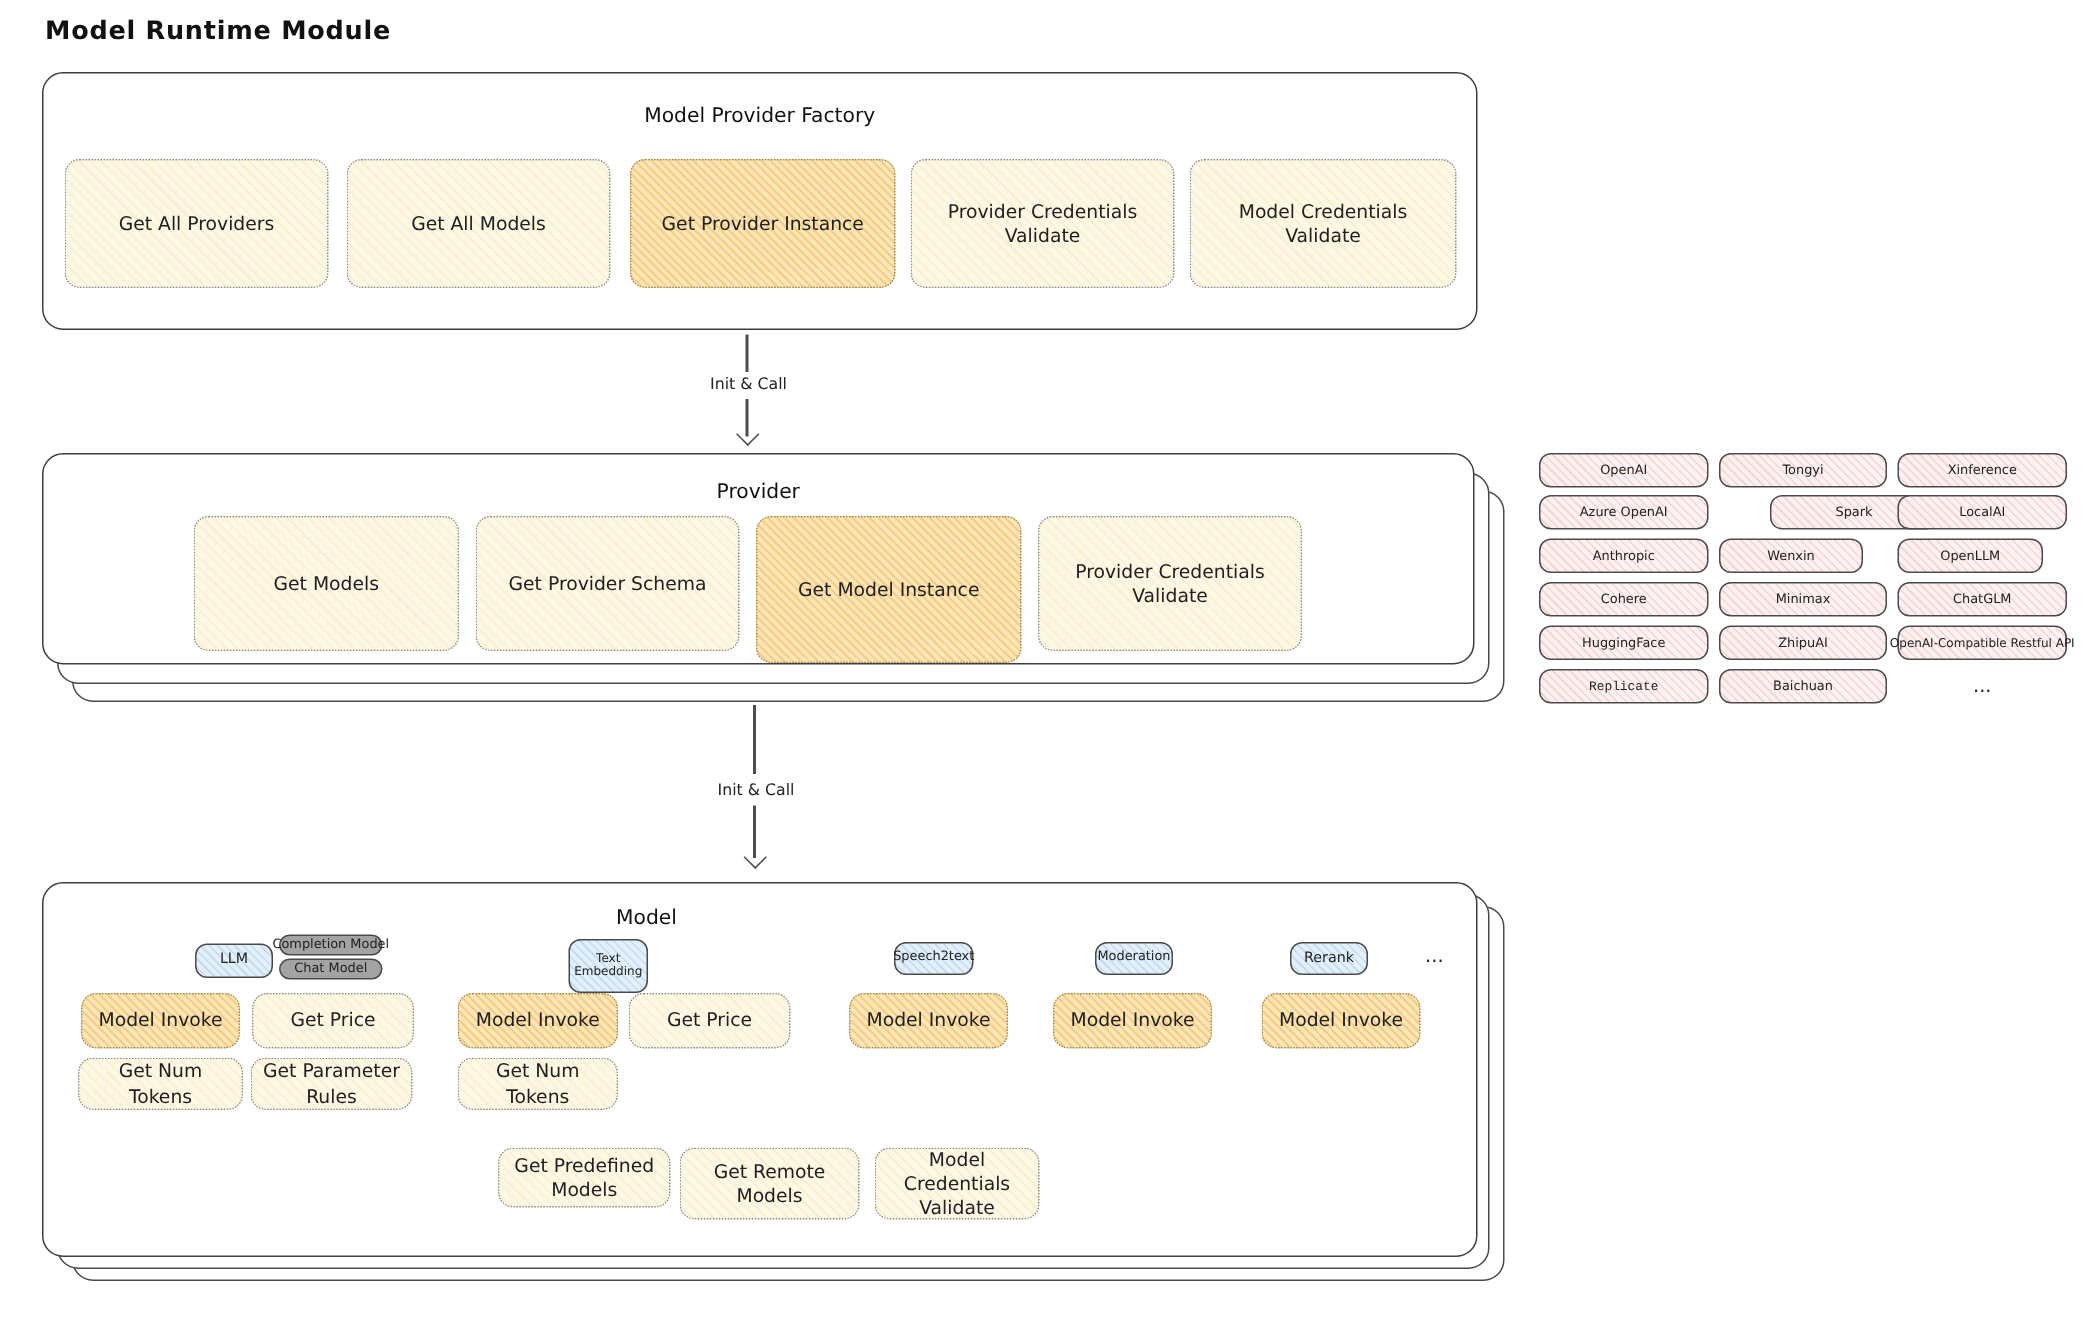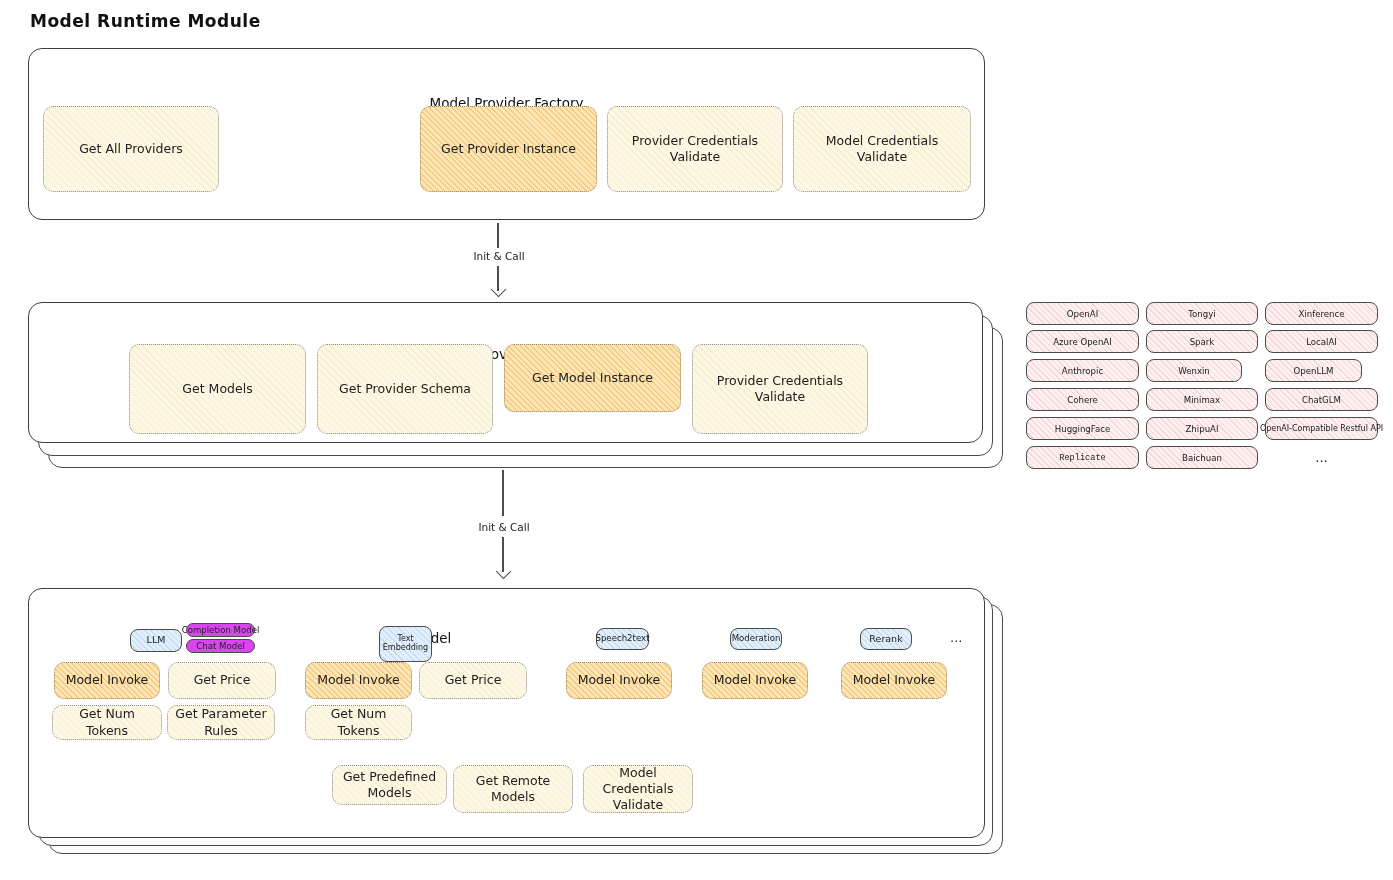--- a/index.html
+++ b/index.html
@@ -2,80 +2,81 @@
 <html><head>
 <meta charset="utf-8">
 <style>
   html,body{margin:0;padding:0;background:#ffffff;}
   .canvas{position:relative;width:1393px;height:880px;background:#ffffff;overflow:hidden;
           font-family:"DejaVu Sans","Liberation Sans",sans-serif;color:#1d1d1d;}
   .page-title{position:absolute;font-size:17px;font-weight:bold;letter-spacing:.5px;color:#111;}
   .bigbox{position:absolute;background:#fff;border:1.6px solid #3f3f3f;border-radius:14px;box-sizing:border-box;z-index:3;}
   .stack{position:absolute;background:#fff;border:1.4px solid #4a4a4a;border-radius:14px;box-sizing:border-box;}
   .stack.l1{z-index:2;} .stack.l2{z-index:1;}
-  .boxtitle{position:absolute;text-align:center;font-size:13.5px;color:#111;z-index:4;margin-top:26px;}
+  .boxtitle{position:absolute;text-align:center;font-size:13.5px;color:#111;z-index:4;}
   .chip{position:absolute;display:flex;align-items:center;justify-content:center;text-align:center;
         border:1.6px dotted #8a8a8a;border-radius:10px;box-sizing:border-box;z-index:4;
         font-size:12.5px;line-height:1.3;color:#202020;padding:2px 5px;}
   .chip.light{background-color:#fdf8e6;
         background-image:repeating-linear-gradient(45deg,rgba(240,196,104,0.22) 0 1px,transparent 1px 5px);}
   .chip.hl{background-color:#fbe7ba;border-color:#9a8558;
         background-image:repeating-linear-gradient(45deg,rgba(242,166,50,0.45) 0 1.4px,transparent 1.4px 4px);}
   .pinkcell{position:absolute;display:flex;align-items:center;justify-content:center;
         border:1.4px solid #4a4a4a;border-radius:8px;box-sizing:border-box;
         background-color:#fdf1f1;z-index:4;
         background-image:repeating-linear-gradient(45deg,rgba(228,138,138,0.28) 0 1px,transparent 1px 4px);
         font-size:8.6px;white-space:nowrap;color:#222;}
   .tab{position:absolute;display:flex;align-items:center;justify-content:center;text-align:center;
         border:1.4px solid #4a4a4a;border-radius:8px;box-sizing:border-box;z-index:4;
         background-color:#e3f0fb;color:#222;
         background-image:repeating-linear-gradient(45deg,rgba(130,180,225,0.32) 0 1px,transparent 1px 4px);
         font-size:9.5px;line-height:1.1;}
   .minitab{position:absolute;display:flex;align-items:center;justify-content:center;
         border:1.3px solid #4a4a4a;border-radius:8px;box-sizing:border-box;z-index:4;
-        background:#d946ef;font-size:8.6px;color:#222;white-space:nowrap;}
+        background:#a3a3a3;font-size:8.6px;color:#222;white-space:nowrap;}
   .vline{position:absolute;width:1.7px;background:#4d4d4d;z-index:2;}
   .alabel{position:absolute;width:100px;text-align:center;font-size:10.5px;color:#222;z-index:2;}
   .chev{position:absolute;width:10px;height:10px;border-right:1.7px solid #4d4d4d;
         border-bottom:1.7px solid #4d4d4d;transform:rotate(45deg);z-index:2;}
   .dots{position:absolute;font-size:13px;color:#222;z-index:4;}
 </style>
 </head>
 <body>
 
 <div class="canvas">
 
   <div class="page-title" style="left:30px;top:11px;">Model Runtime Module</div>
 
   <div class="bigbox" style="left:28px;top:48px;width:957px;height:172px;"></div>
   <div class="boxtitle" style="left:28px;top:69px;width:957px;">Model Provider Factory</div>
   <div class="chip light" style="left:43px;top:106px;width:176px;height:86px;">Get All Providers</div>
+  <div class="chip light" style="left:231px;top:106px;width:176px;height:86px;">Get All Models</div>
   <div class="chip hl" style="left:420px;top:106px;width:177px;height:86px;">Get Provider Instance</div>
   <div class="chip light" style="left:607px;top:106px;width:176px;height:86px;">Provider Credentials Validate</div>
   <div class="chip light" style="left:793px;top:106px;width:178px;height:86px;">Model Credentials Validate</div>
 
   <div class="vline" style="left:497px;top:223px;height:25px;"></div>
   <div class="alabel" style="left:449px;top:250px;">Init &amp; Call</div>
   <div class="vline" style="left:497px;top:266px;height:25px;"></div>
   <div class="chev" style="left:493px;top:284px;"></div>
 
   <div class="stack l2" style="left:48px;top:327px;width:955px;height:141px;"></div>
   <div class="stack l1" style="left:38px;top:315px;width:955px;height:141px;"></div>
   <div class="bigbox" style="left:28px;top:302px;width:955px;height:141px;"></div>
   <div class="boxtitle" style="left:28px;top:320px;width:955px;">Provider</div>
   <div class="chip light" style="left:129px;top:344px;width:177px;height:90px;">Get Models</div>
   <div class="chip light" style="left:317px;top:344px;width:176px;height:90px;">Get Provider Schema</div>
-  <div class="chip hl" style="left:504px;top:344px;width:177px;height:68px;">Get Model Instance</div>
+  <div class="chip hl" style="left:504px;top:344px;width:177px;height:98px;">Get Model Instance</div>
   <div class="chip light" style="left:692px;top:344px;width:176px;height:90px;">Provider Credentials Validate</div>
 
   <div class="pinkcell" style="left:1026px;top:302px;width:113px;height:23px;">OpenAI</div>
   <div class="pinkcell" style="left:1146px;top:302px;width:112px;height:23px;">Tongyi</div>
   <div class="pinkcell" style="left:1265px;top:302px;width:113px;height:23px;">Xinference</div>
   <div class="pinkcell" style="left:1026px;top:330px;width:113px;height:23px;">Azure OpenAI</div>
-  <div class="pinkcell" style="left:1146px;top:330px;width:112px;height:23px;">Spark</div>
+  <div class="pinkcell" style="left:1180px;top:330px;width:112px;height:23px;">Spark</div>
   <div class="pinkcell" style="left:1265px;top:330px;width:113px;height:23px;">LocalAI</div>
   <div class="pinkcell" style="left:1026px;top:359px;width:113px;height:23px;">Anthropic</div>
   <div class="pinkcell" style="left:1146px;top:359px;width:96px;height:23px;">Wenxin</div>
   <div class="pinkcell" style="left:1265px;top:359px;width:97px;height:23px;">OpenLLM</div>
   <div class="pinkcell" style="left:1026px;top:388px;width:113px;height:23px;">Cohere</div>
   <div class="pinkcell" style="left:1146px;top:388px;width:112px;height:23px;">Minimax</div>
   <div class="pinkcell" style="left:1265px;top:388px;width:113px;height:23px;">ChatGLM</div>
   <div class="pinkcell" style="left:1026px;top:417px;width:113px;height:23px;">HuggingFace</div>
   <div class="pinkcell" style="left:1146px;top:417px;width:112px;height:23px;">ZhipuAI</div>
   <div class="pinkcell" style="left:1265px;top:417px;width:113px;height:23px;font-size:8px;">OpenAI-Compatible Restful API</div>

